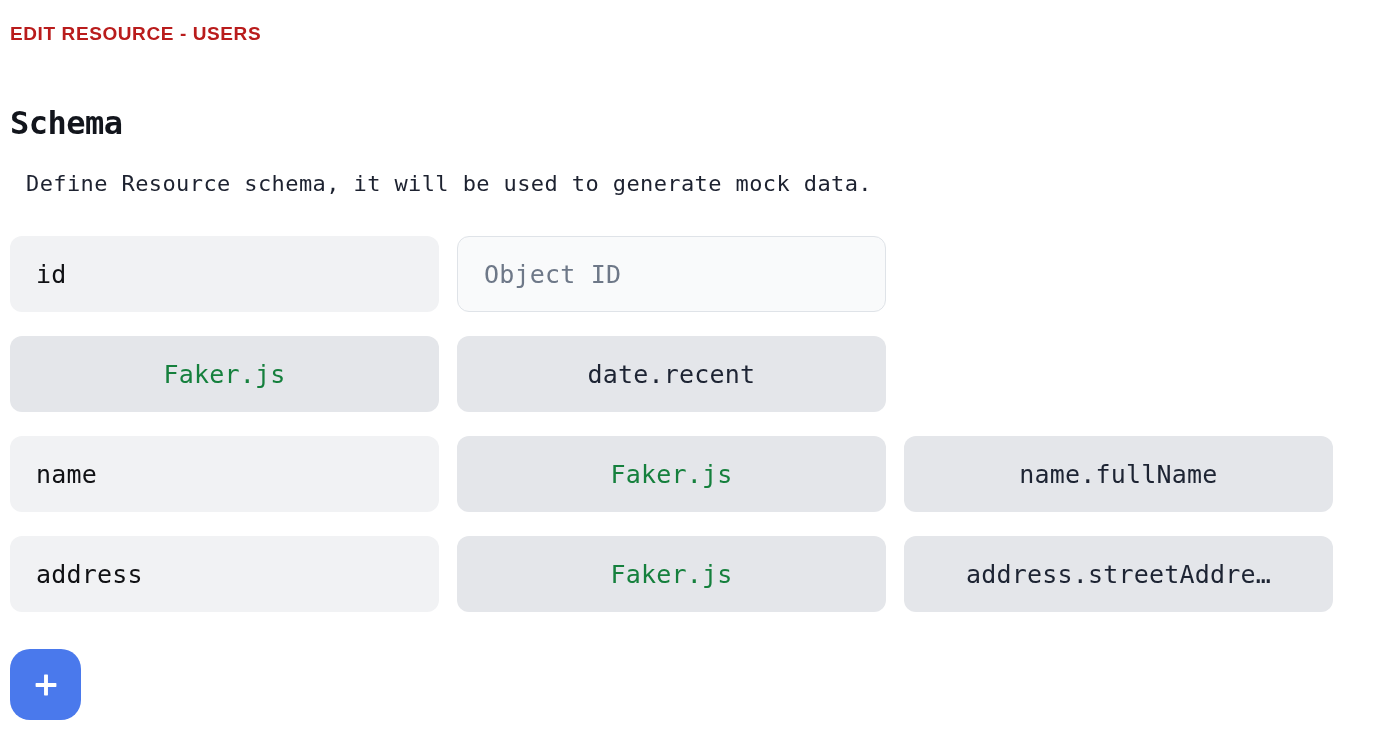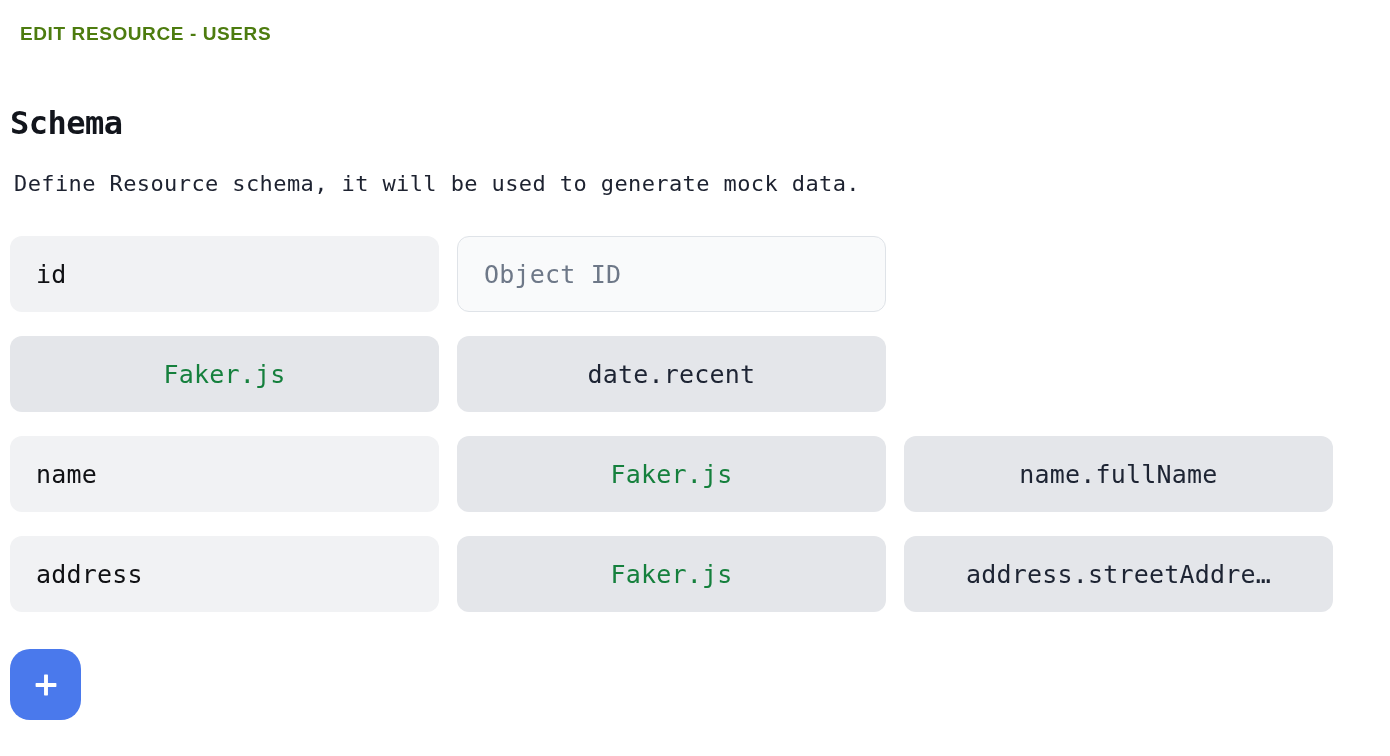--- a/index.html
+++ b/index.html
@@ -19,47 +19,47 @@
     position: relative;
     width: 1390px;
     height: 756px;
     box-sizing: border-box;
     padding: 0 10px;
   }
 
   
   .eyebrow {
     position: absolute;
-    left: 20px;
+    left: 10px;
     top: 23px;
     font-family: "Liberation Sans", sans-serif;
     font-size: 19px;
     font-weight: 700;
     letter-spacing: 0.6px;
-    color: #4d7c0f;
+    color: #b91c1c;
     white-space: nowrap;
   }
 
   
   .heading {
     position: absolute;
     left: 10px;
     top: 107px;
     margin: 0;
     font-family: "DejaVu Sans Mono", "Liberation Mono", monospace;
     font-size: 32px;
     font-weight: 700;
     letter-spacing: -0.5px;
     color: #12151c;
     line-height: 1;
   }
 
   .subheading {
     position: absolute;
-    left: 14px;
+    left: 26px;
     top: 173px;
     font-family: "DejaVu Sans Mono", "Liberation Mono", monospace;
     font-size: 22px;
     font-weight: 400;
     letter-spacing: 0.4px;
     color: #1d2230;
     line-height: 1;
     white-space: nowrap;
   }
 

